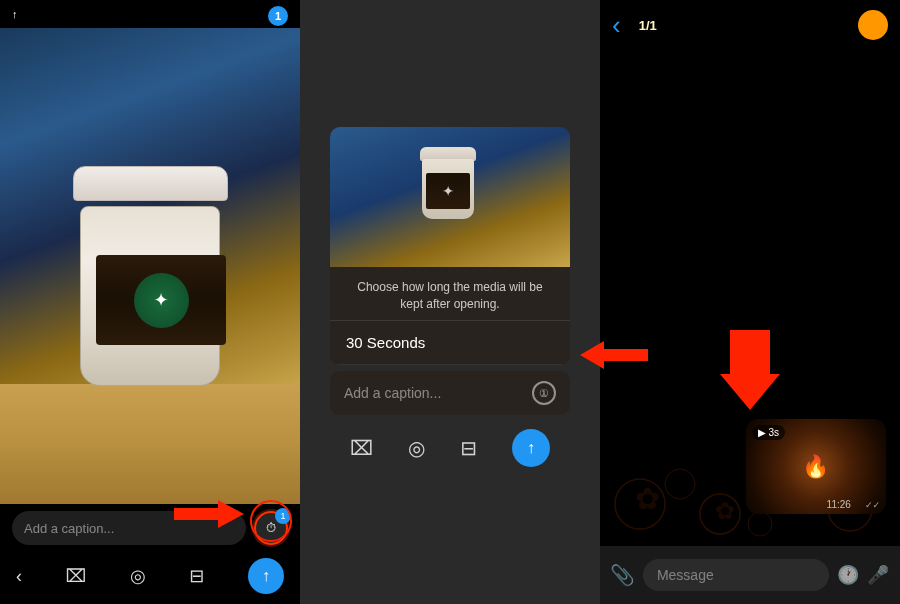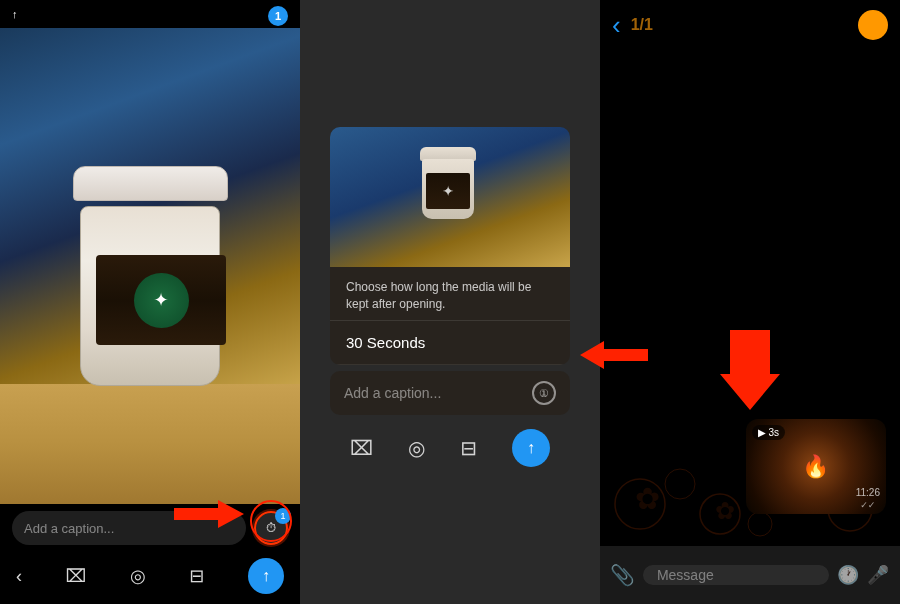--- a/index.html
+++ b/index.html
@@ -232,20 +232,21 @@
       height: 140px;
       background: linear-gradient(160deg, #2a5a8c 0%, #1a3a6c 40%, #8B6914 70%, #c8a44a 100%);
       border-radius: 10px 10px 0 0;
       overflow: hidden;
       position: relative;
     }
     .popup-menu {
       background: rgba(40, 35, 30, 0.97);
       border-radius: 0 0 10px 10px;
       overflow: hidden;
+      text-align: center;
     }
     .popup-header {
       padding: 12px 16px 8px;
       color: rgba(255,255,255,0.75);
       font-size: 12px;
       line-height: 1.4;
       border-bottom: 1px solid rgba(255,255,255,0.1);
     }
     .popup-item {
       padding: 13px 16px;
@@ -395,22 +396,21 @@
       gap: 3px;
     }
     .time-badge {
       position: absolute;
       bottom: 4px;
       right: 6px;
       color: rgba(255,255,255,0.7);
       font-size: 10px;
       display: flex;
       align-items: center;
-      gap: 2px;
-      flex-direction: column;
+      gap: 14px;
     }
     .chat-input-bar {
       position: absolute;
       bottom: 0;
       left: 0;
       right: 0;
       height: 58px;
       background: #1a1a1a;
       display: flex;
       align-items: center;
@@ -421,21 +421,21 @@
       color: rgba(255,255,255,0.6);
       font-size: 20px;
     }
     .message-input-field {
       flex: 1;
       background: rgba(255,255,255,0.08);
       border-radius: 20px;
       height: 20px;
       display: flex;
       align-items: center;
-      padding: 4px 14px;
+      padding: 16px 14px;
       color: rgba(255,255,255,0.4);
       font-size: 14px;
     }
     .voice-btns {
       display: flex;
       gap: 8px;
       color: rgba(255,255,255,0.6);
       font-size: 18px;
     }
 
@@ -561,21 +561,21 @@
       <svg width="68" height="28" viewBox="0 0 68 28">
         <polygon points="68,8 24,8 24,0 0,14 24,28 24,20 68,20" fill="#ff2200"></polygon>
       </svg>
     </div>
   </div>
 </div>
 
 <div class="right-panel">
   <div class="chat-header">
     <span class="back-btn" style="color:#2196F3; font-size:26px; font-weight:200;">‹</span>
-    <span style="color:#a16207; font-size:16px; font-weight:600; margin-left:4px;">1/1</span>
+    <span style="color:#fef9c3; font-size:13px; font-weight:600; margin-left:12px;">1/1</span>
     <div class="contact-avatar"></div>
   </div>
 
   <div class="chat-body">
 
     <div style="position:absolute; bottom:0; left:0; right:0; height:220px; opacity:0.2;">
       
       <svg width="300" height="220" viewBox="0 0 300 220">
         <circle cx="40" cy="180" r="25" fill="none" stroke="#cc4400" stroke-width="1.5"></circle>
         <circle cx="80" cy="160" r="15" fill="none" stroke="#cc4400" stroke-width="1"></circle>

